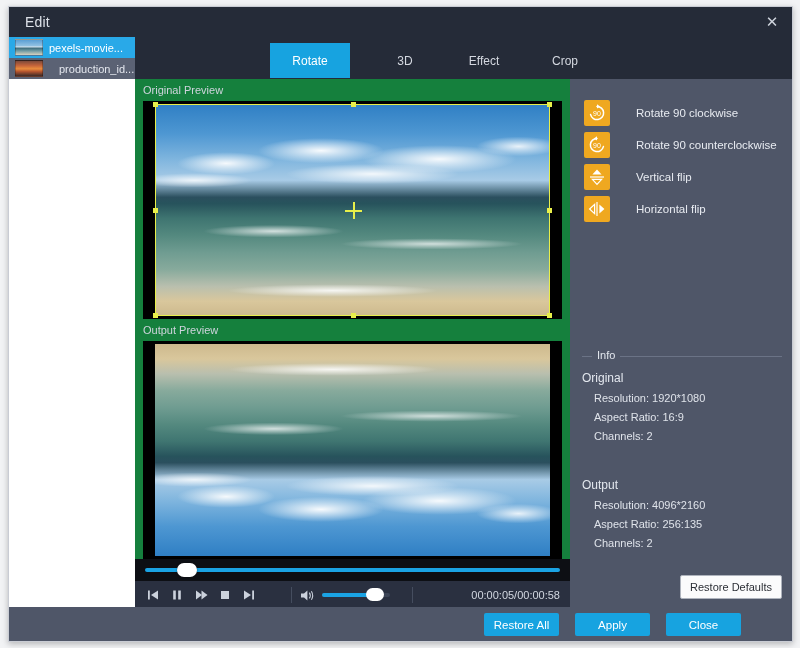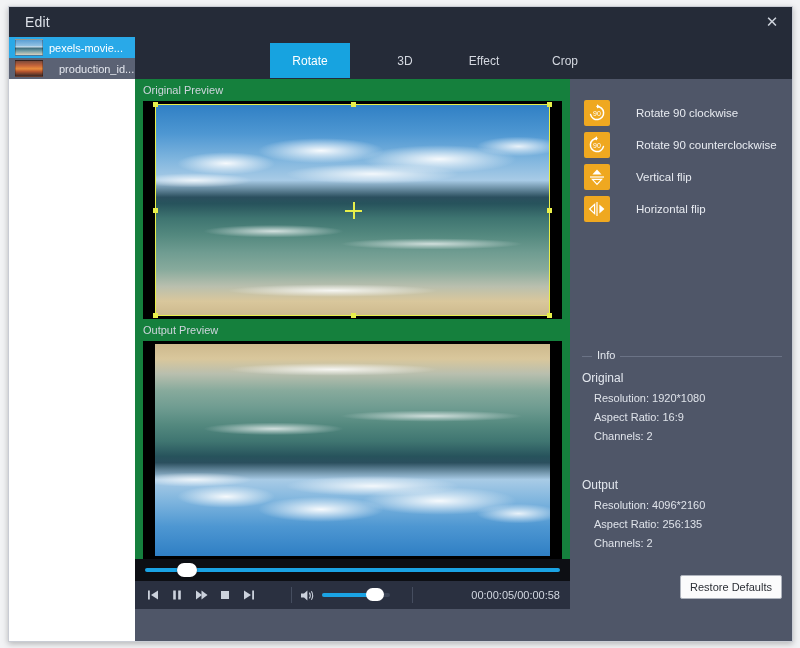--- a/index.html
+++ b/index.html
@@ -469,14 +469,19 @@
         <div class="ihead">Output</div>
         <div class="irow">Resolution: 4096*2160</div>
         <div class="irow">Aspect Ratio: 256:135</div>
         <div class="irow">Channels: 2</div>
       </div>
     </div>
 
     <button class="restore-defaults">Restore Defaults</button>
   </div>
 
+  <div class="footer">
+    <button class="fbtn fb-restore">Restore All</button>
+    <button class="fbtn fb-apply">Apply</button>
+    <button class="fbtn fb-close">Close</button>
+  </div>
 
 </div>
 
 </body></html>

